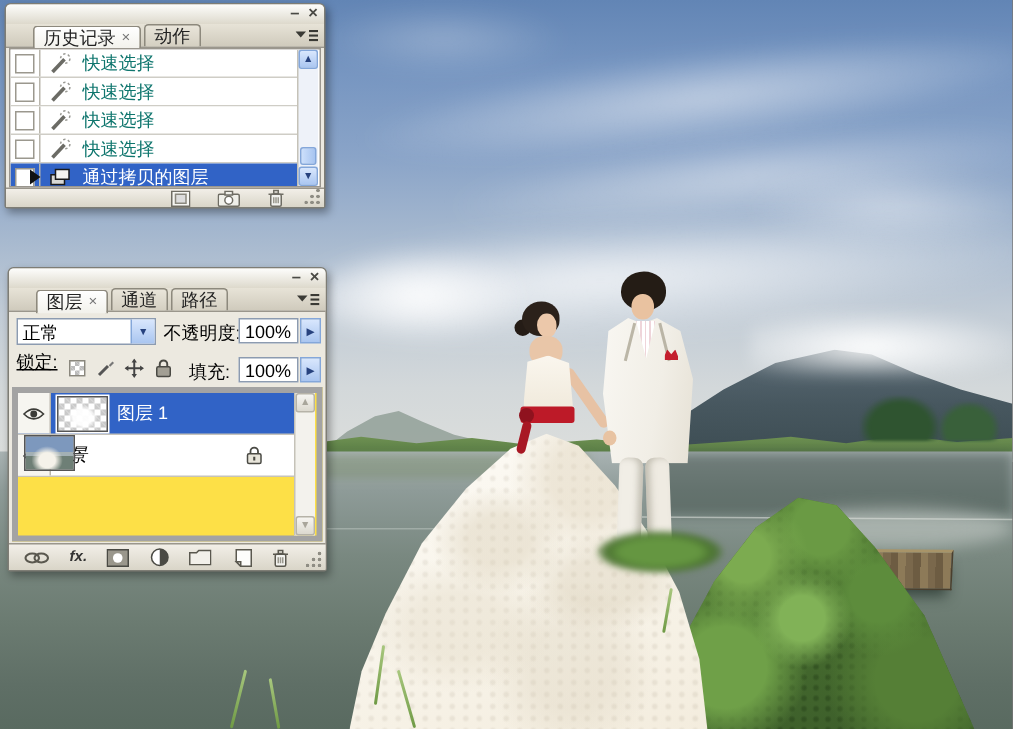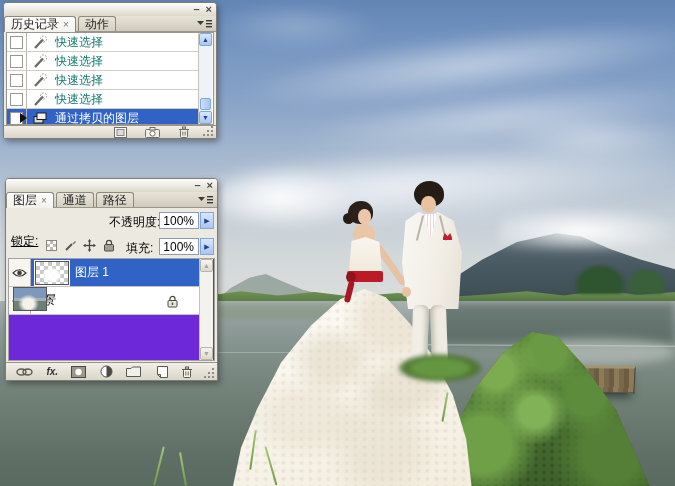--- a/index.html
+++ b/index.html
@@ -128,21 +128,21 @@
 
   
   .panel { position:absolute; background:#ece9e0; border:1px solid #7e7d75; border-radius:4px 4px 2px 2px;
            box-shadow:2px 3px 6px rgba(0,0,0,.35); z-index:50; }
   .titlebar { position:absolute; left:0; right:0; top:0; height:13px;
            background:linear-gradient(180deg,#fdfdfb,#ddd9cc); border-radius:3px 3px 0 0; }
   .winbtns { position:absolute; right:4px; top:0; display:flex; gap:6px; font-size:11px; line-height:12px; color:#4a4a45; }
   .winbtn { cursor:default; font-weight:bold; }
   .tabsrow { position:absolute; left:0; right:0; top:13px; height:16px;
            background:linear-gradient(180deg,#e7e3d7,#cfcaBC); border-bottom:1px solid #9a968c;
-           display:flex; align-items:flex-end; padding-left:0; }
+           display:flex; align-items:center; padding-left:18px; }
   .tab { height:15px; display:flex; align-items:center; gap:4px; padding:0 6px; font-size:12px; color:#222;
            border:1px solid #8d897d; border-bottom:none; border-radius:3px 3px 0 0; margin-right:2px;
            background:linear-gradient(180deg,#e9e5da,#d4cfc1); }
   .tab.active { background:linear-gradient(180deg,#ffffff,#f2f1eb); position:relative; top:1px; height:16px; }
   .tab-x { font-size:10px; color:#777; }
   .menubtn { position:absolute; right:3px; top:2px; width:17px; height:12px; display:flex; align-items:center;
            justify-content:center; gap:1px; }
   .panel-foot { position:absolute; left:0; right:0; bottom:0; background:linear-gradient(180deg,#f2efe8,#d9d5c8);
            border-top:1px solid #9a968c; display:flex; align-items:center; }
   .grip { position:absolute; right:2px; bottom:2px; width:11px; height:11px;
@@ -196,21 +196,21 @@
            font-size:12px; text-align:right; padding:1px 4px 0 0; color:#000; }
   .op-box { left:153px; top:4px; } .fill-box { left:153px; top:30px; }
   .spin { position:absolute; width:14px; height:17px; background:linear-gradient(180deg,#d9e7fd,#a9c5f0);
            border:1px solid #84a7da; display:flex; align-items:center; justify-content:center; font-size:7px; color:#27427e; }
   .op-spin { left:194px; top:4px; } .fill-spin { left:194px; top:30px; }
   .lock-icons { position:absolute; left:38px; top:30px; display:flex; gap:4px; align-items:center; }
   .lockic { width:15px; height:15px; display:flex; align-items:center; justify-content:center; }
   .checker-sm { width:11px; height:11px; border:1px solid #8a877d;
            background:linear-gradient(45deg,#bbb 25%,rgba(0,0,0,0) 25%,rgba(0,0,0,0) 75%,#bbb 75%) 0 0/6px 6px,
                       linear-gradient(45deg,#bbb 25%,#fff 25%,#fff 75%,#bbb 75%) 3px 3px/6px 6px #fff; }
-  .layers-list { position:absolute; left:2px; right:2px; top:79px; bottom:19px; background:#6d28d9; border:1px solid #a3a3a3; }
+  .layers-list { position:absolute; left:2px; right:2px; top:79px; bottom:19px; background:#fde047; border:4px solid #a3a3a3; }
   .lay-rows { position:absolute; left:0; top:0; right:14px; bottom:0; }
   .lay-row { height:28px; display:flex; align-items:center; border-bottom:1px solid #c6c3ba; position:relative; background:#fff; }
   .lay-row.selected { background:#3163c6; }
   .eye-col { width:22px; align-self:stretch; background:#f6f5f0; border-right:1px solid #b9b6ac;
            display:flex; align-items:center; justify-content:center; }
   .thumb { width:34px; height:24px; margin:0 6px 0 4px; border:1px solid #555; }
   .thumb.checker { background:
            radial-gradient(ellipse at 50% 60%, rgba(255,255,255,.95) 0 28%, rgba(255,255,255,0) 45%),
            linear-gradient(45deg,#c9c9c9 25%,rgba(0,0,0,0) 25%,rgba(0,0,0,0) 75%,#c9c9c9 75%) 0 0/8px 8px,
            linear-gradient(45deg,#c9c9c9 25%,#fff 25%,#fff 75%,#c9c9c9 75%) 4px 4px/8px 8px #fff;
@@ -437,20 +437,24 @@
         <svg width="15" height="10" viewBox="0 0 15 10">
             <path d="M0 2 l3.5 4 3.5-4 z" fill="#3a3a35"></path>
             <rect x="9" y="1" width="6" height="1.4" fill="#3a3a35"></rect>
             <rect x="9" y="4" width="6" height="1.4" fill="#3a3a35"></rect>
             <rect x="9" y="7" width="6" height="1.4" fill="#3a3a35"></rect>
           </svg>
       </div>
     </div>
 
     <div class="ctrls">
+      <div class="combo">
+        <span class="combo-text">正常</span>
+        <span class="combo-btn">▼</span>
+      </div>
       <span class="fld-label op-label">不透明度:</span>
       <span class="val-box op-box">100%</span>
       <span class="spin op-spin">▶</span>
 
       <span class="fld-label lock-label">锁定:</span>
       <div class="lock-icons">
         <span class="lockic">
             <span class="checker-sm"></span>
           </span>
         <span class="lockic">

